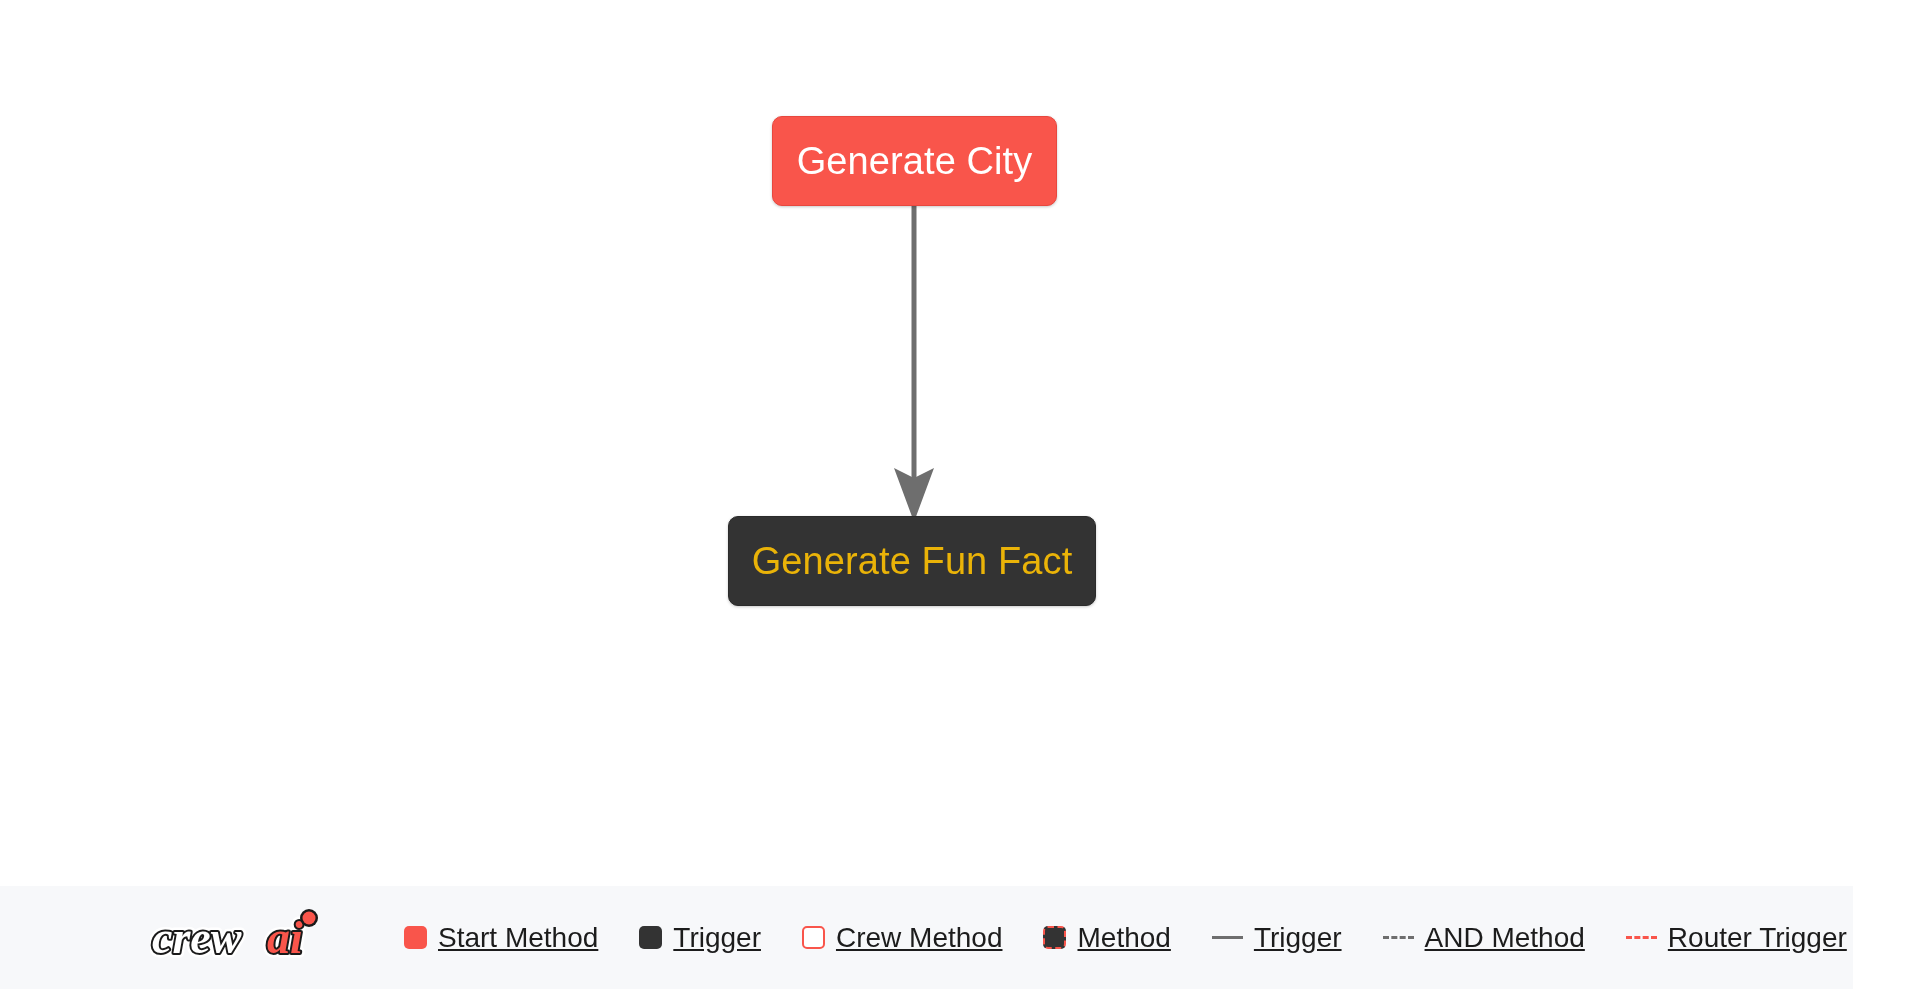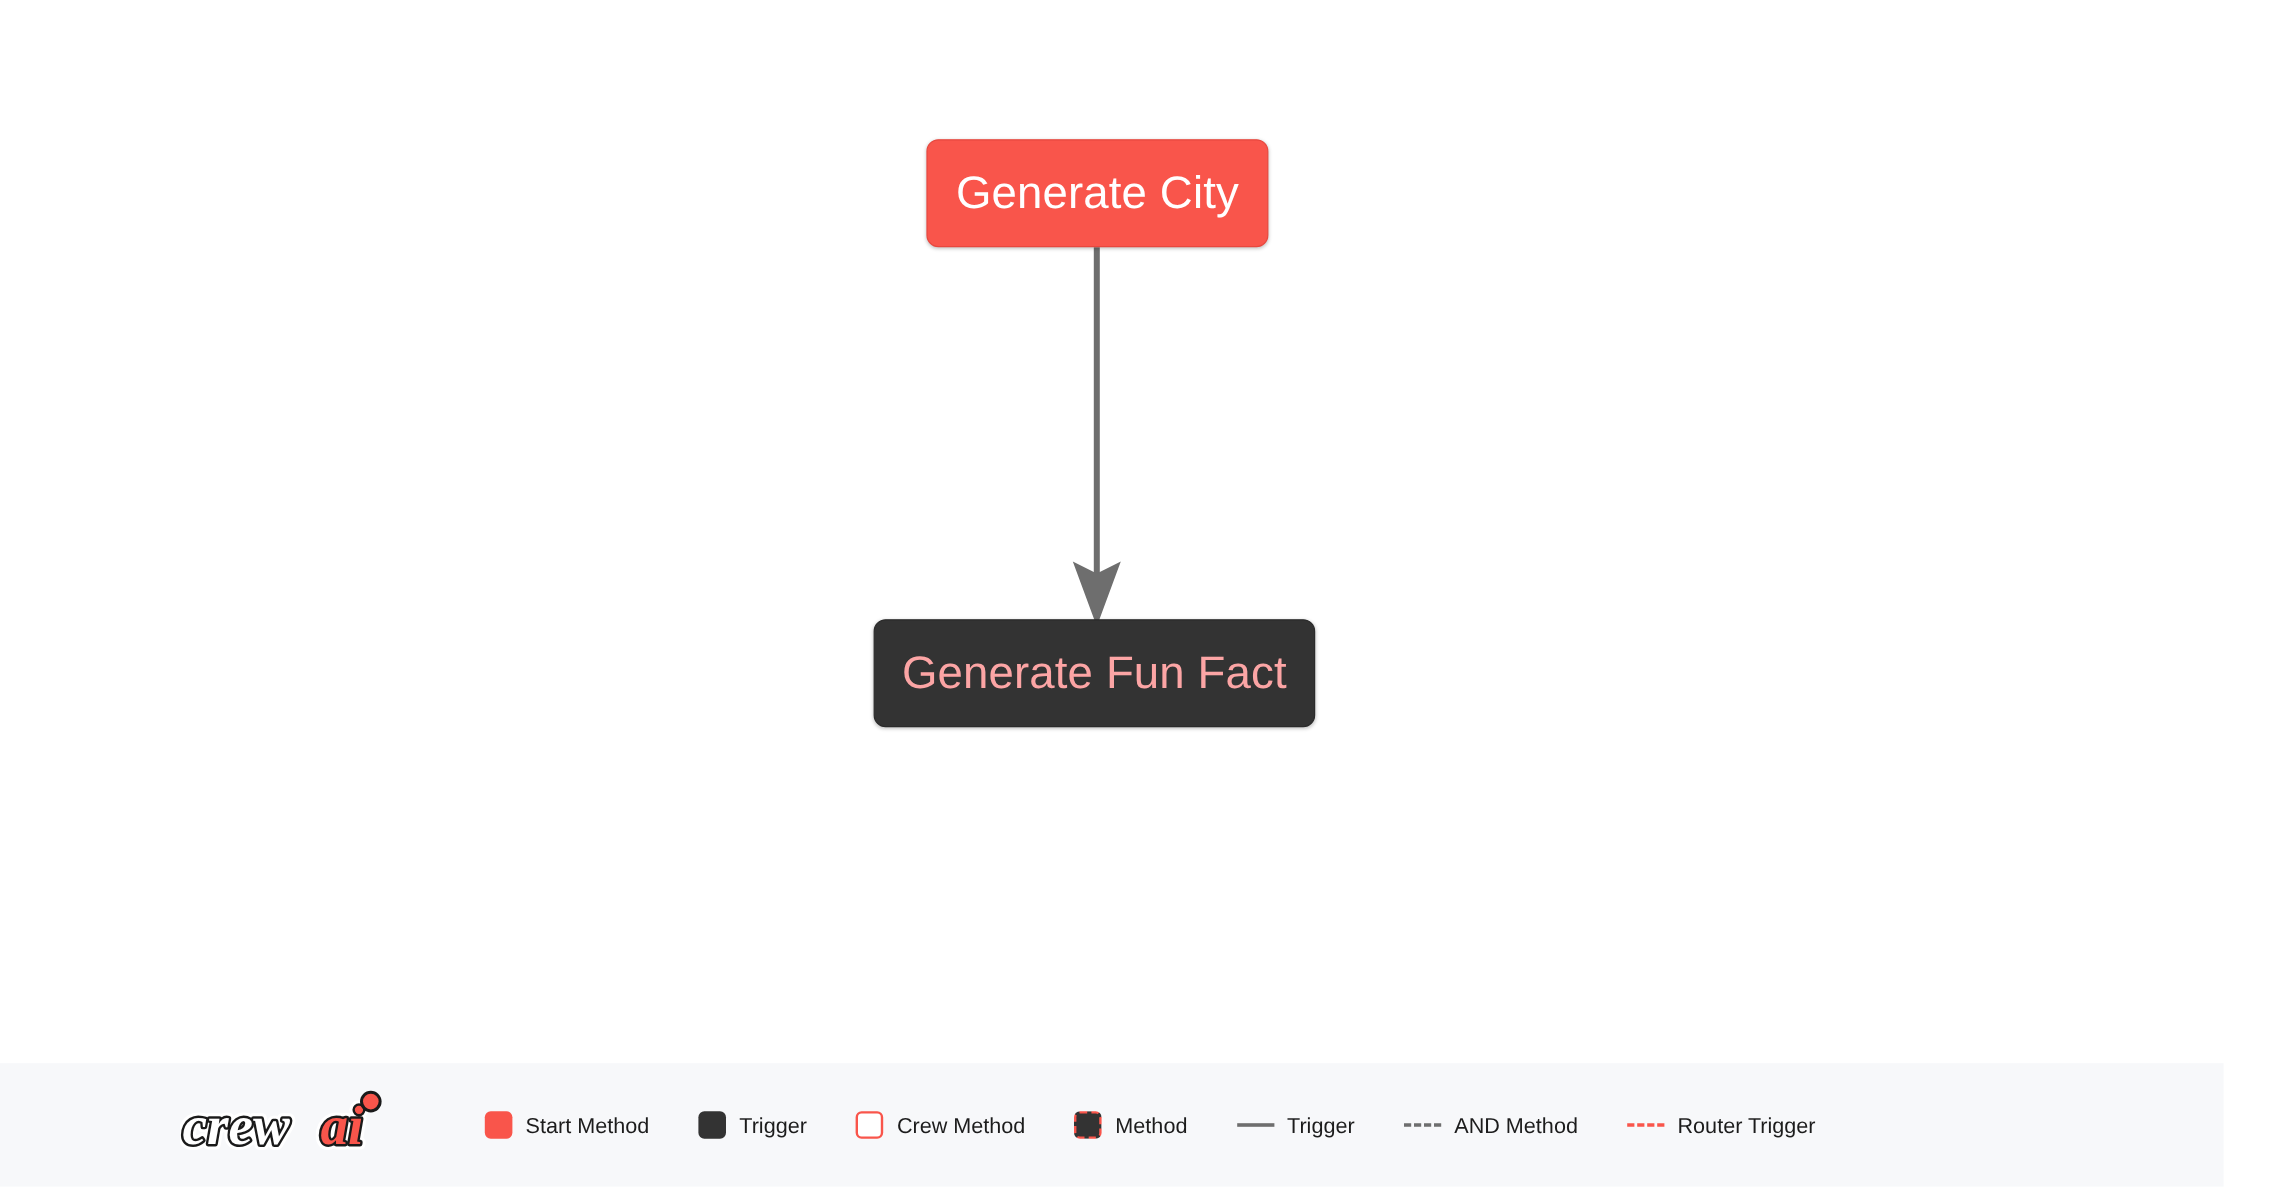--- a/index.html
+++ b/index.html
@@ -57,21 +57,21 @@
 
   .node-start {
     background: #f9554b;
     border: 1px solid #e8473e;
     color: #ffffff;
   }
 
   .node-method {
     background: #333333;
     border: 1px solid #2b2b2b;
-    color: #fca5a5;
+    color: #eab308;
   }
 
   .node-label {
     display: block;
     padding: 0 2px;
   }
 
   
   #legend-bar {
     position: absolute;
@@ -103,23 +103,24 @@
 
   .legend-item {
     display: flex;
     align-items: center;
     margin-right: 41px;
     white-space: nowrap;
   }
   .legend-item:last-child { margin-right: 0; }
 
   .legend-text {
-    font-size: 18px;
+    font-size: 28px;
     color: #1c1c1c;
     line-height: 1;
+    text-decoration: underline;
   }
 
   .swatch {
     width: 23px;
     height: 23px;
     border-radius: 5px;
     margin-right: 11px;
     box-sizing: border-box;
     flex: 0 0 auto;
   }

